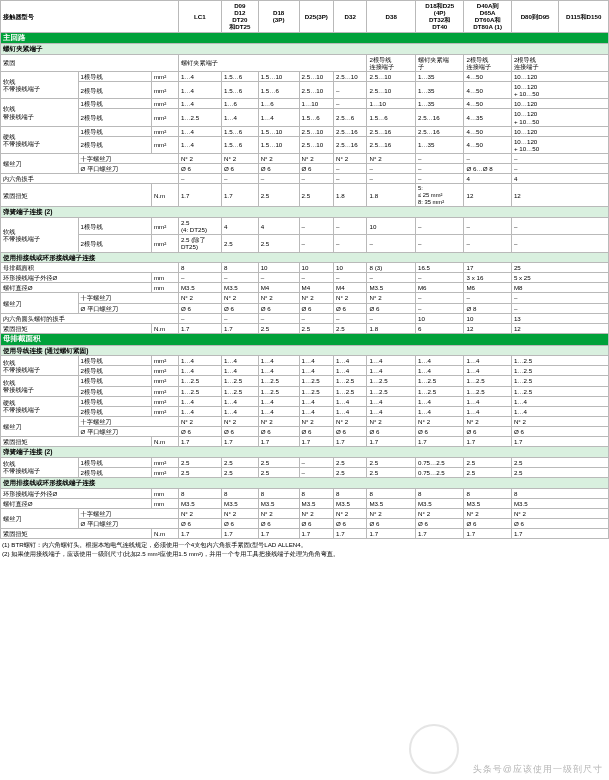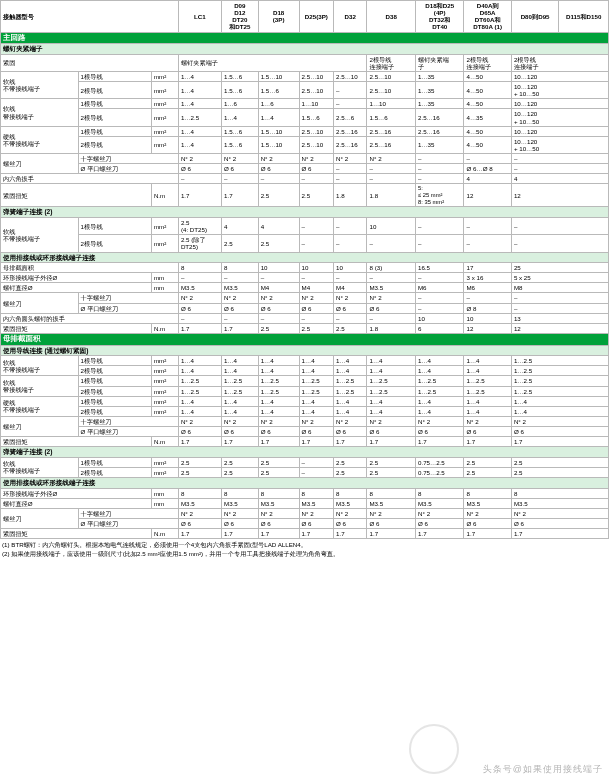--- a/index.html
+++ b/index.html
@@ -593,15 +593,15 @@
   </tr>
 </tbody>
     </table>
 
 <div class="footnotes">
   <div>(1) BTR螺钉：内六角螺钉头。根据本地电气连线规定，必须使用一个4支包内六角扳手紧固(型号LAD ALLEN4。</div>
   <div>(2) 如果使用接线端子，应该使用一级剖尺寸(比如2.5 mm²应使用1.5 mm²)，并用一个专用工具把接线端子处理为角角弯直。</div>
 </div>
 
 <div class="wm-circle"></div>
-<div class="watermark">头条号@如果使用接线端子</div>
+<div class="watermark">头条号@应该使用一级剖尺寸</div>
 
 </div>
 
 </body></html>

